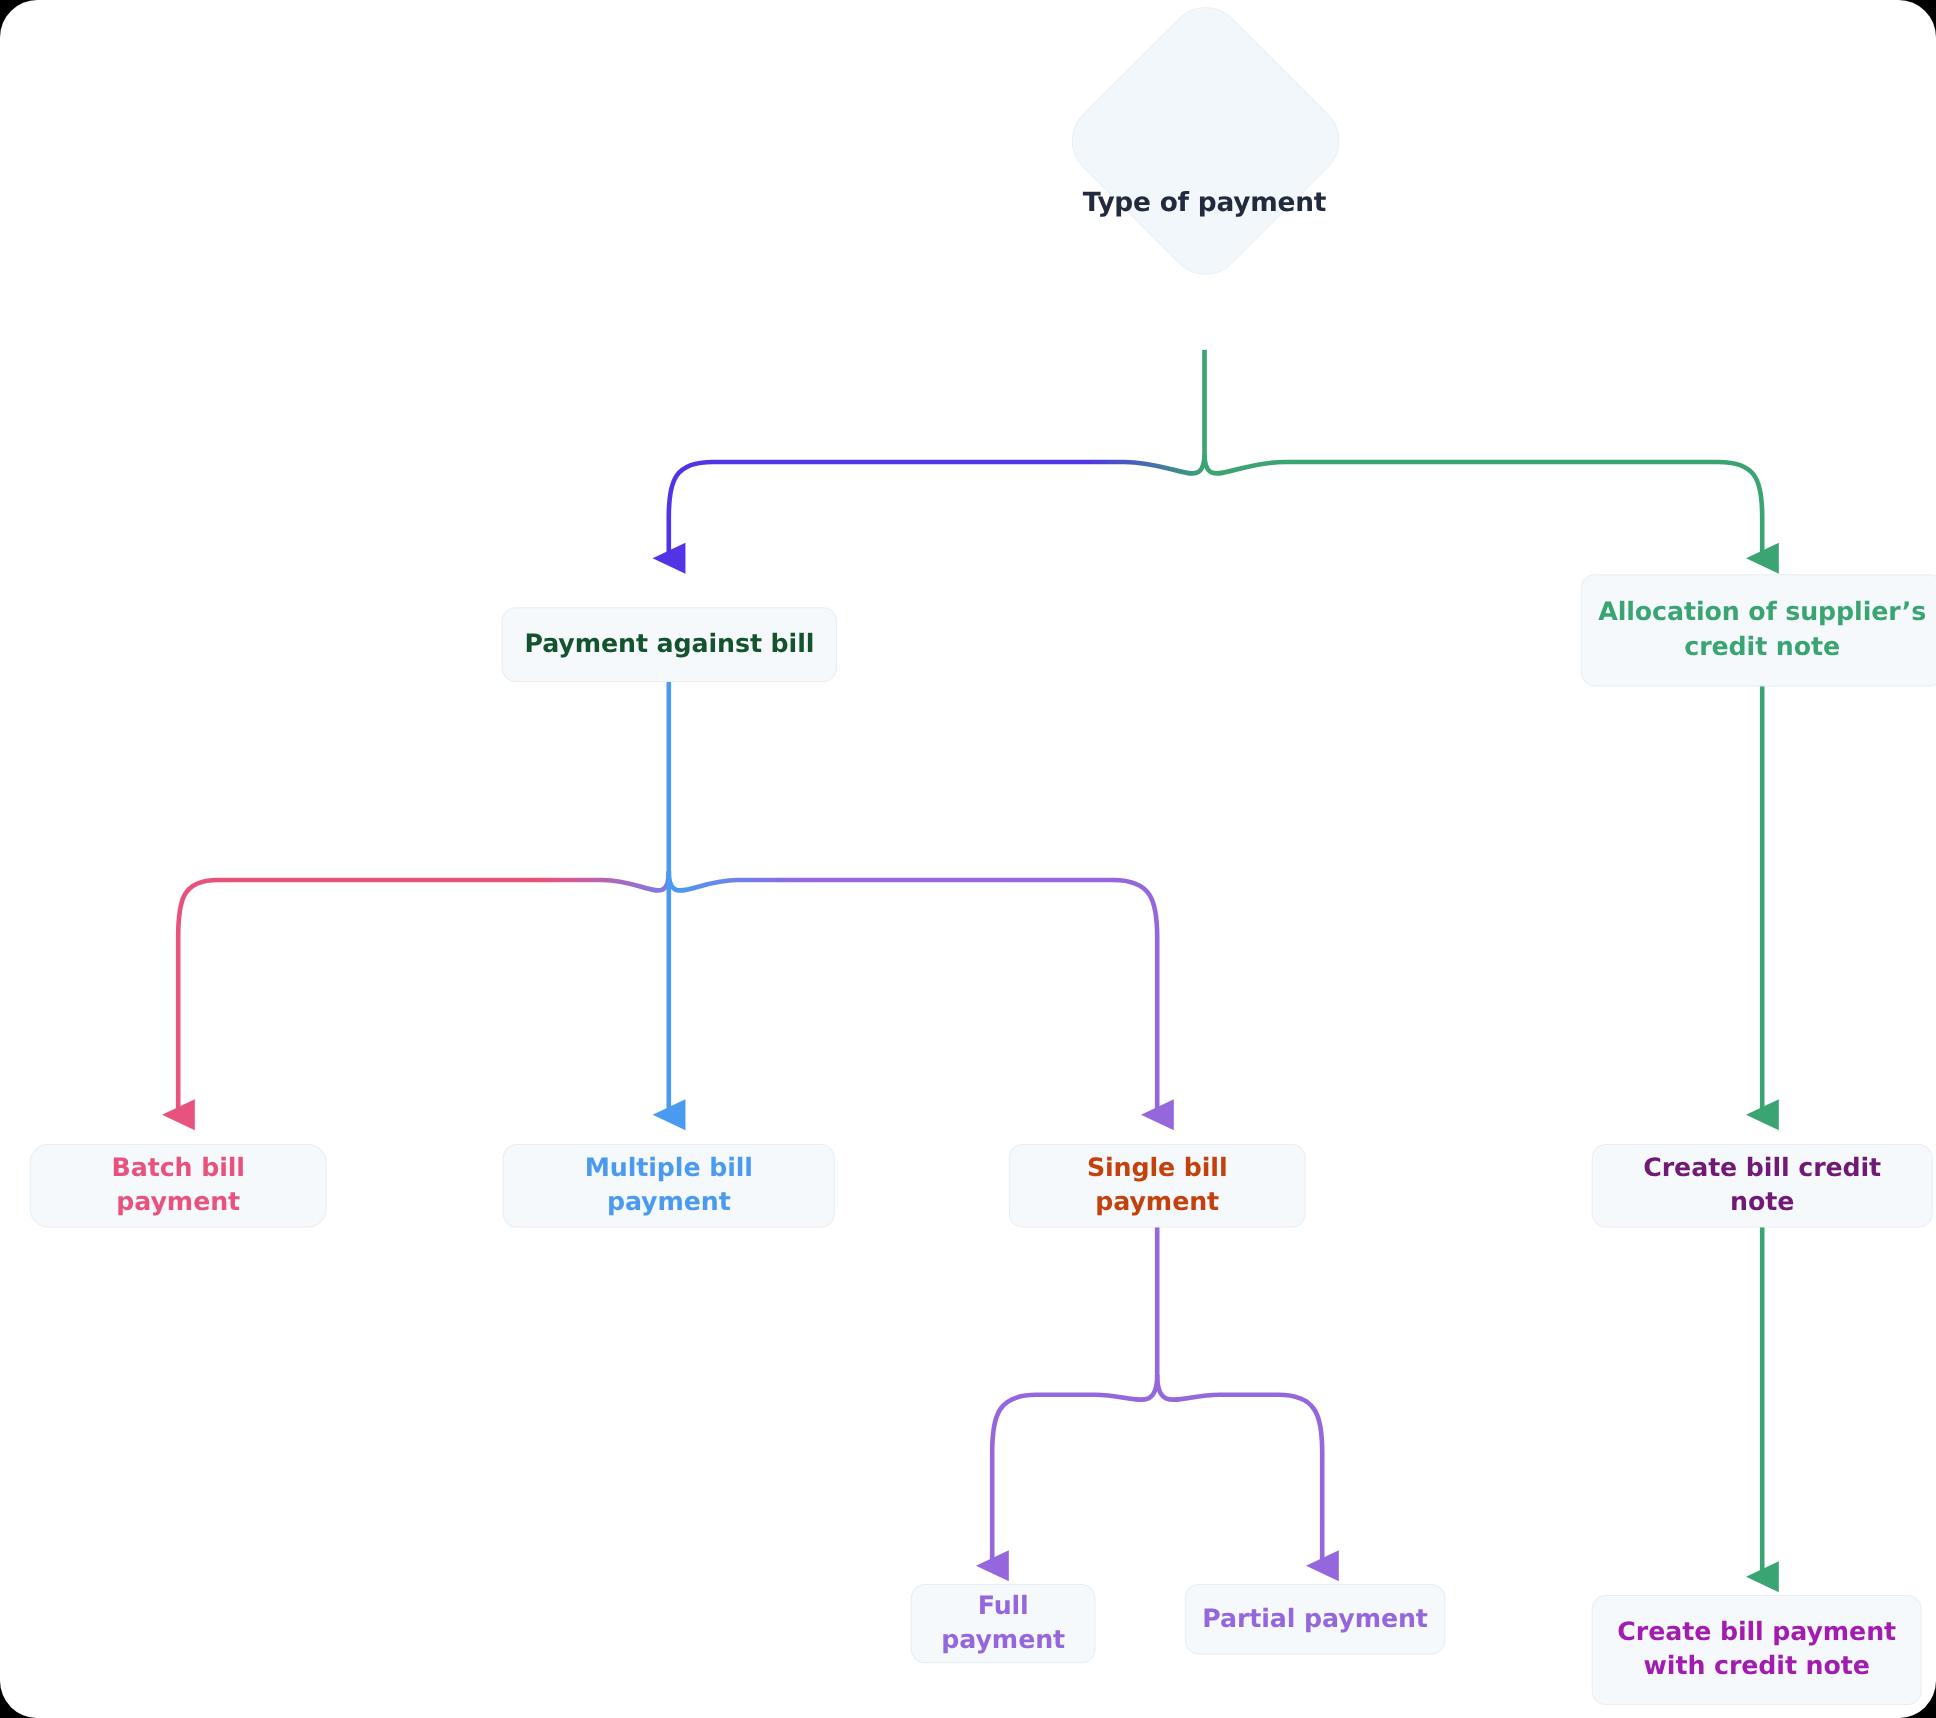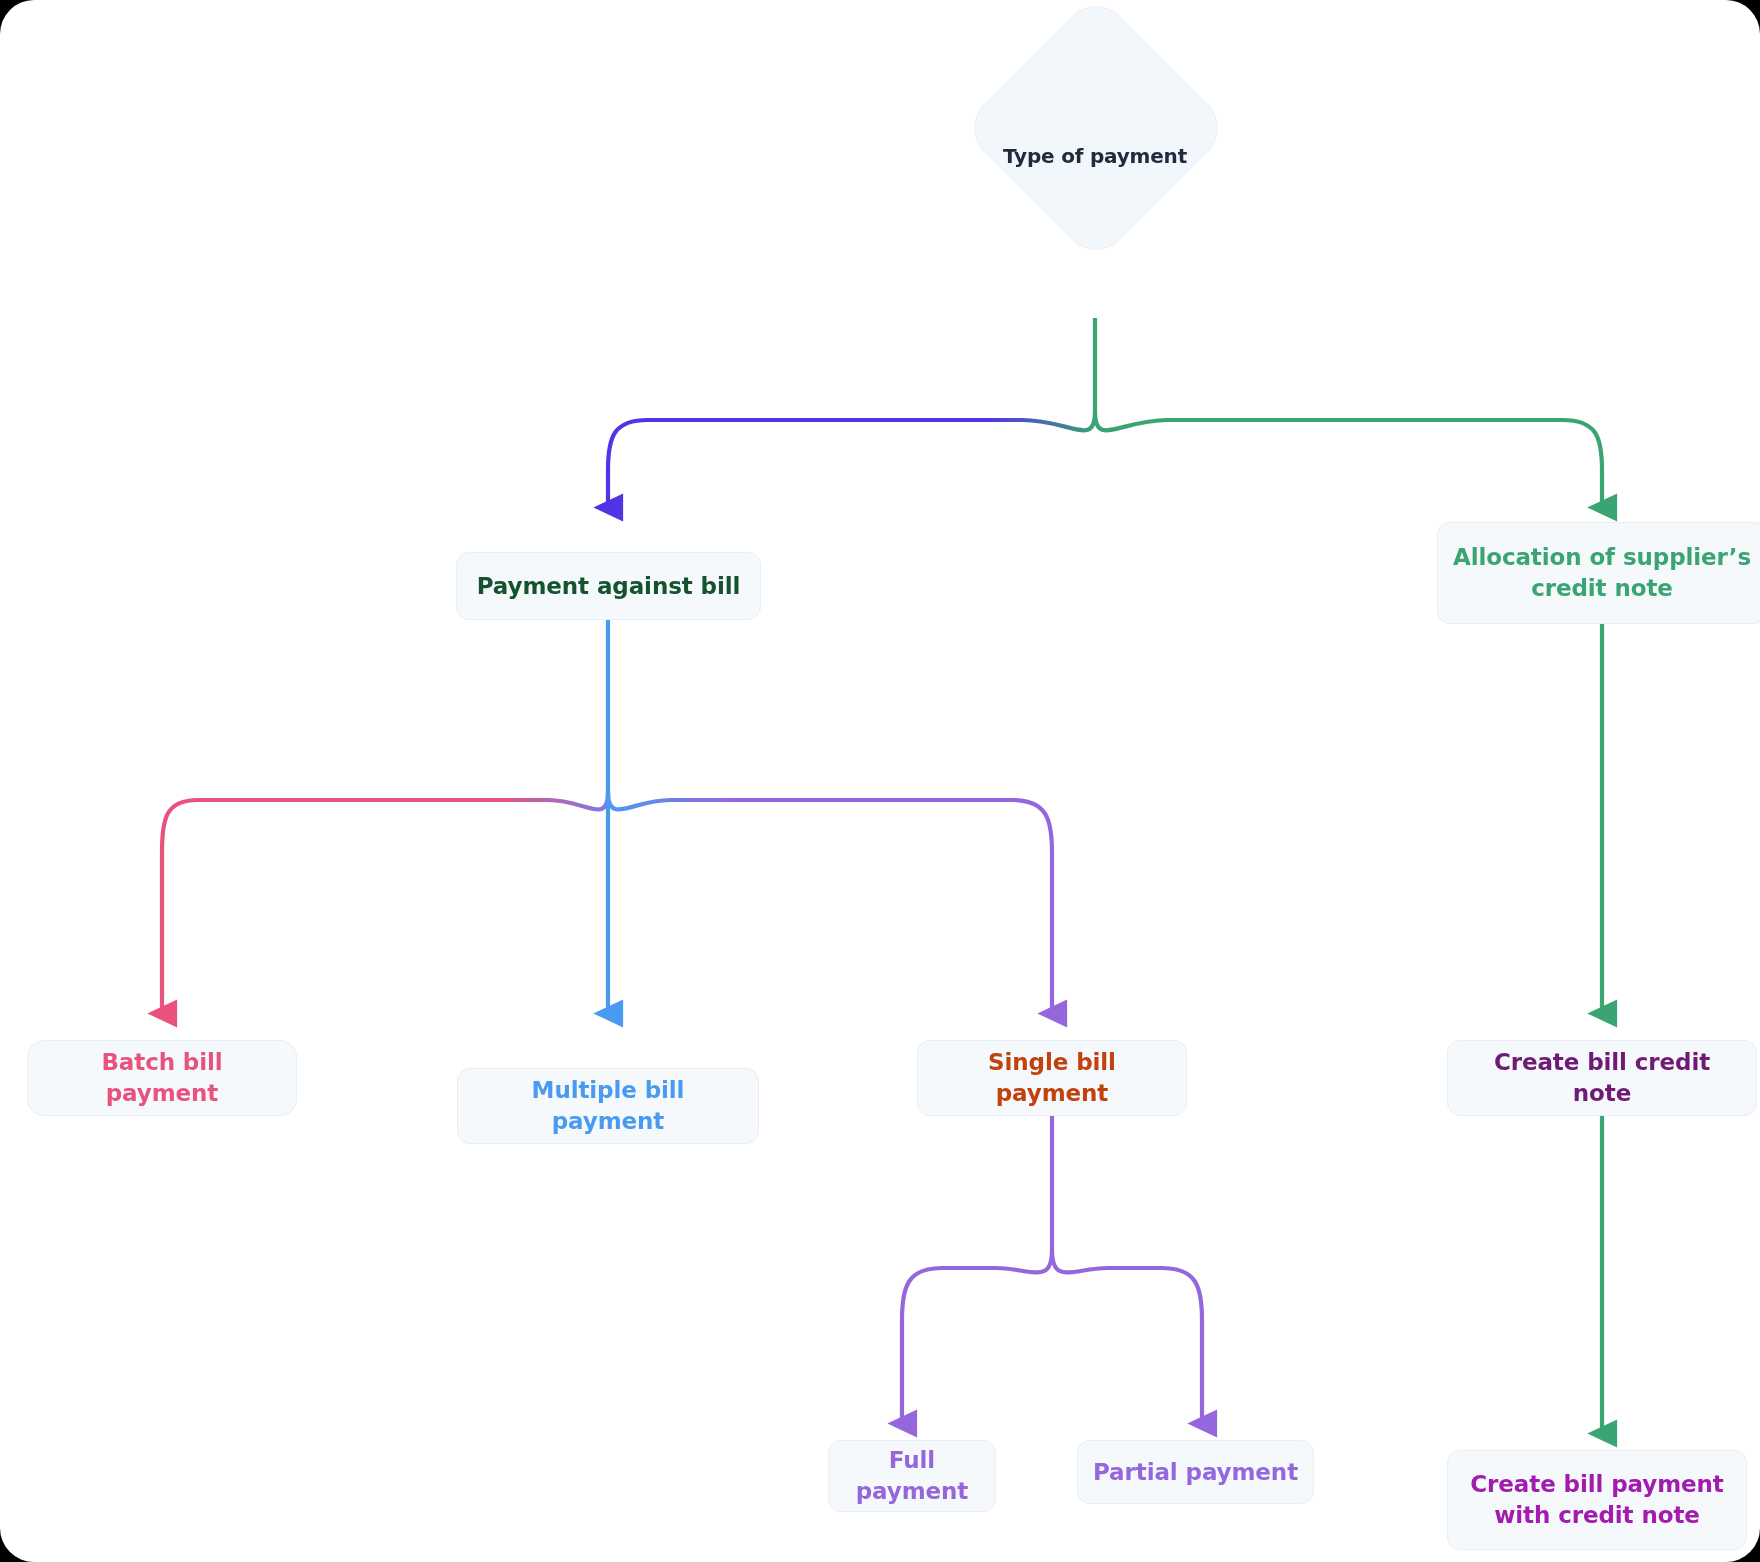--- a/index.html
+++ b/index.html
@@ -31,23 +31,24 @@
   .diamond{
     position:absolute;
     background:#f2f7fb;
     border:1px solid #e9f0f6;
     border-radius:34px;
     transform:rotate(45deg);
   }
   .diamond-label{
     position:absolute;
     display:flex;align-items:center;justify-content:center;
-    font-weight:700;font-size:20px;color:#222b3d;
+    font-weight:700;font-size:24px;color:#222b3d;
     letter-spacing:-0.2px;
     white-space:nowrap;
+    margin-top:28px;
   }
 </style>
 </head>
 <body>
 
 <div id="canvas">
 
   <svg id="edges" viewBox="0 0 1760 1562">
     <defs>
       <linearGradient id="gradTopLeft" x1="1" y1="0" x2="0" y2="0" gradientUnits="objectBoundingBox">
@@ -126,21 +127,21 @@
   <div class="diamond" style="left:1000px;top:32px;width:190px;height:190px;"></div>
   <div class="diamond-label" style="left:945px;top:138px;width:300px;height:36px;color:#222b3d;">Type of payment</div>
 
   <div class="node" style="left:456px;top:552px;width:305px;height:68px;color:#14532d;">Payment against bill</div>
 
   <div class="node" style="left:1437px;top:522px;width:330px;height:102px;color:#3aa473;">Allocation of supplier’s
 credit note</div>
 
   <div class="node" style="left:27px;top:1040px;width:270px;height:76px;color:#e8537e;border-radius:17px;">Batch bill payment</div>
 
-  <div class="node" style="left:457px;top:1040px;width:302px;height:76px;color:#4a9bf0;margin-top:28px;">Multiple bill payment</div>
+  <div class="node" style="left:457px;top:1040px;width:302px;height:76px;color:#4a9bf0;">Multiple bill payment</div>
 
   <div class="node" style="left:917px;top:1040px;width:270px;height:76px;color:#c2410c;">Single bill payment</div>
 
   <div class="node" style="left:1447px;top:1040px;width:310px;height:76px;color:#701a75;">Create bill credit note</div>
 
   <div class="node" style="left:828px;top:1440px;width:168px;height:72px;color:#9567dd;">Full payment</div>
 
   <div class="node" style="left:1077px;top:1440px;width:237px;height:64px;color:#9567dd;">Partial payment</div>
 
   <div class="node" style="left:1447px;top:1450px;width:300px;height:100px;color:#a21caf;">Create bill payment

